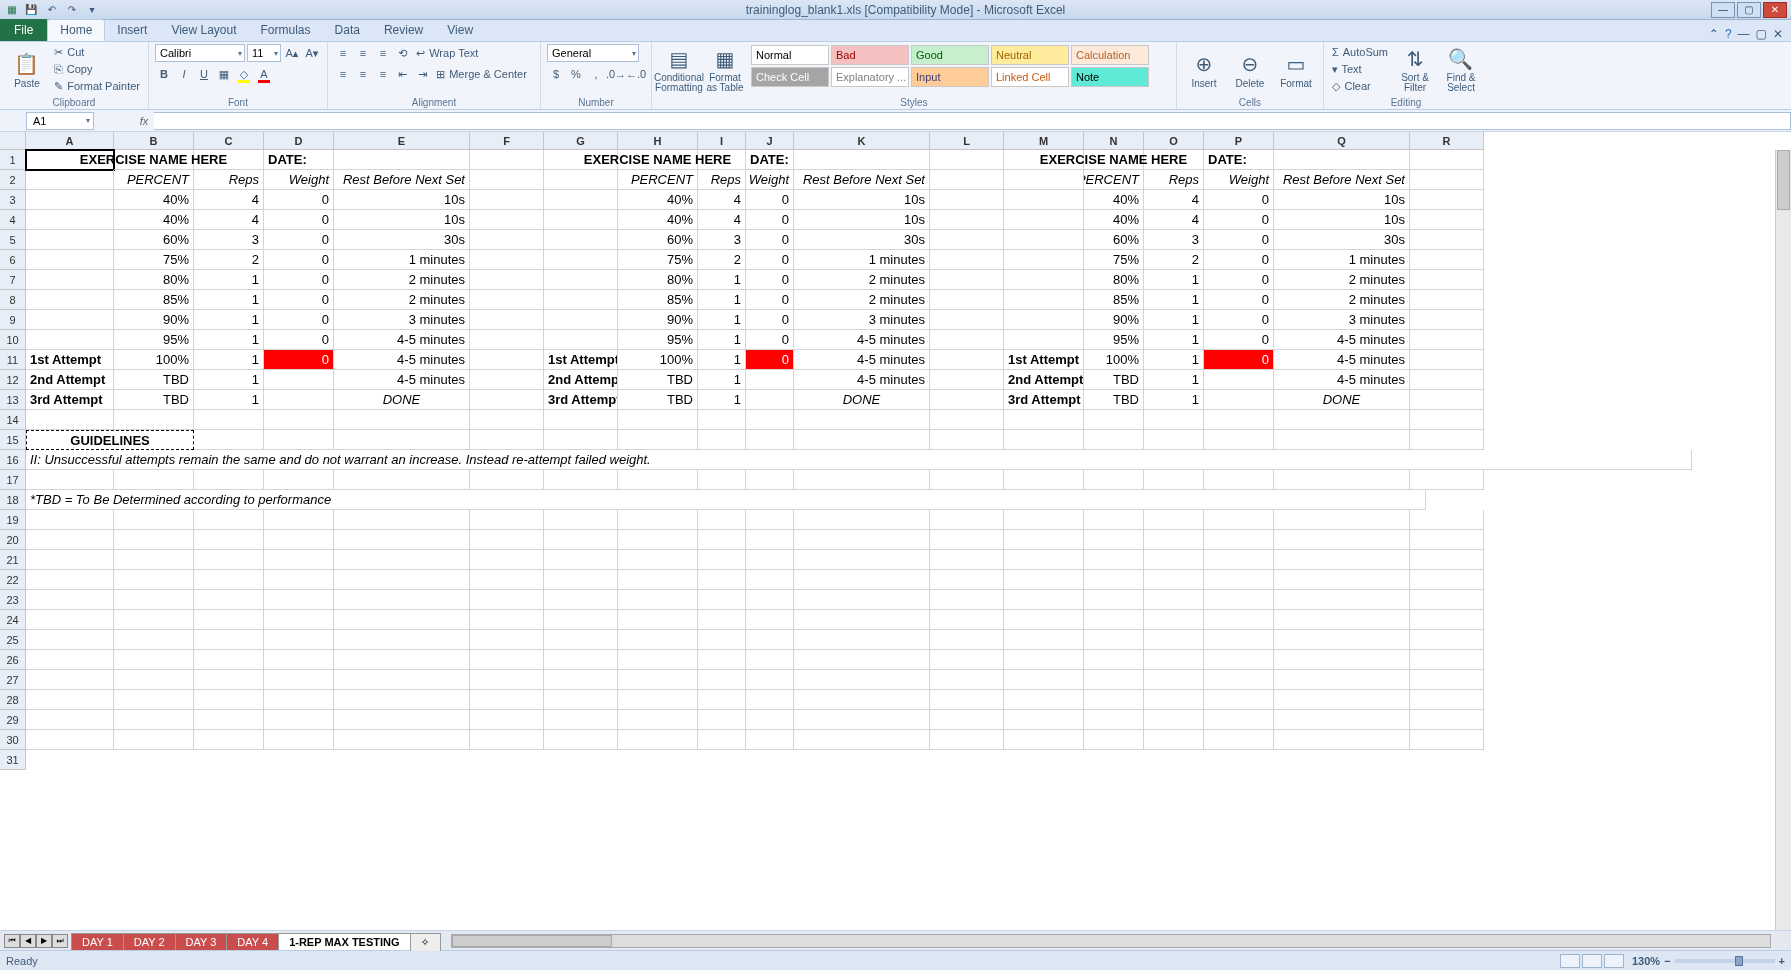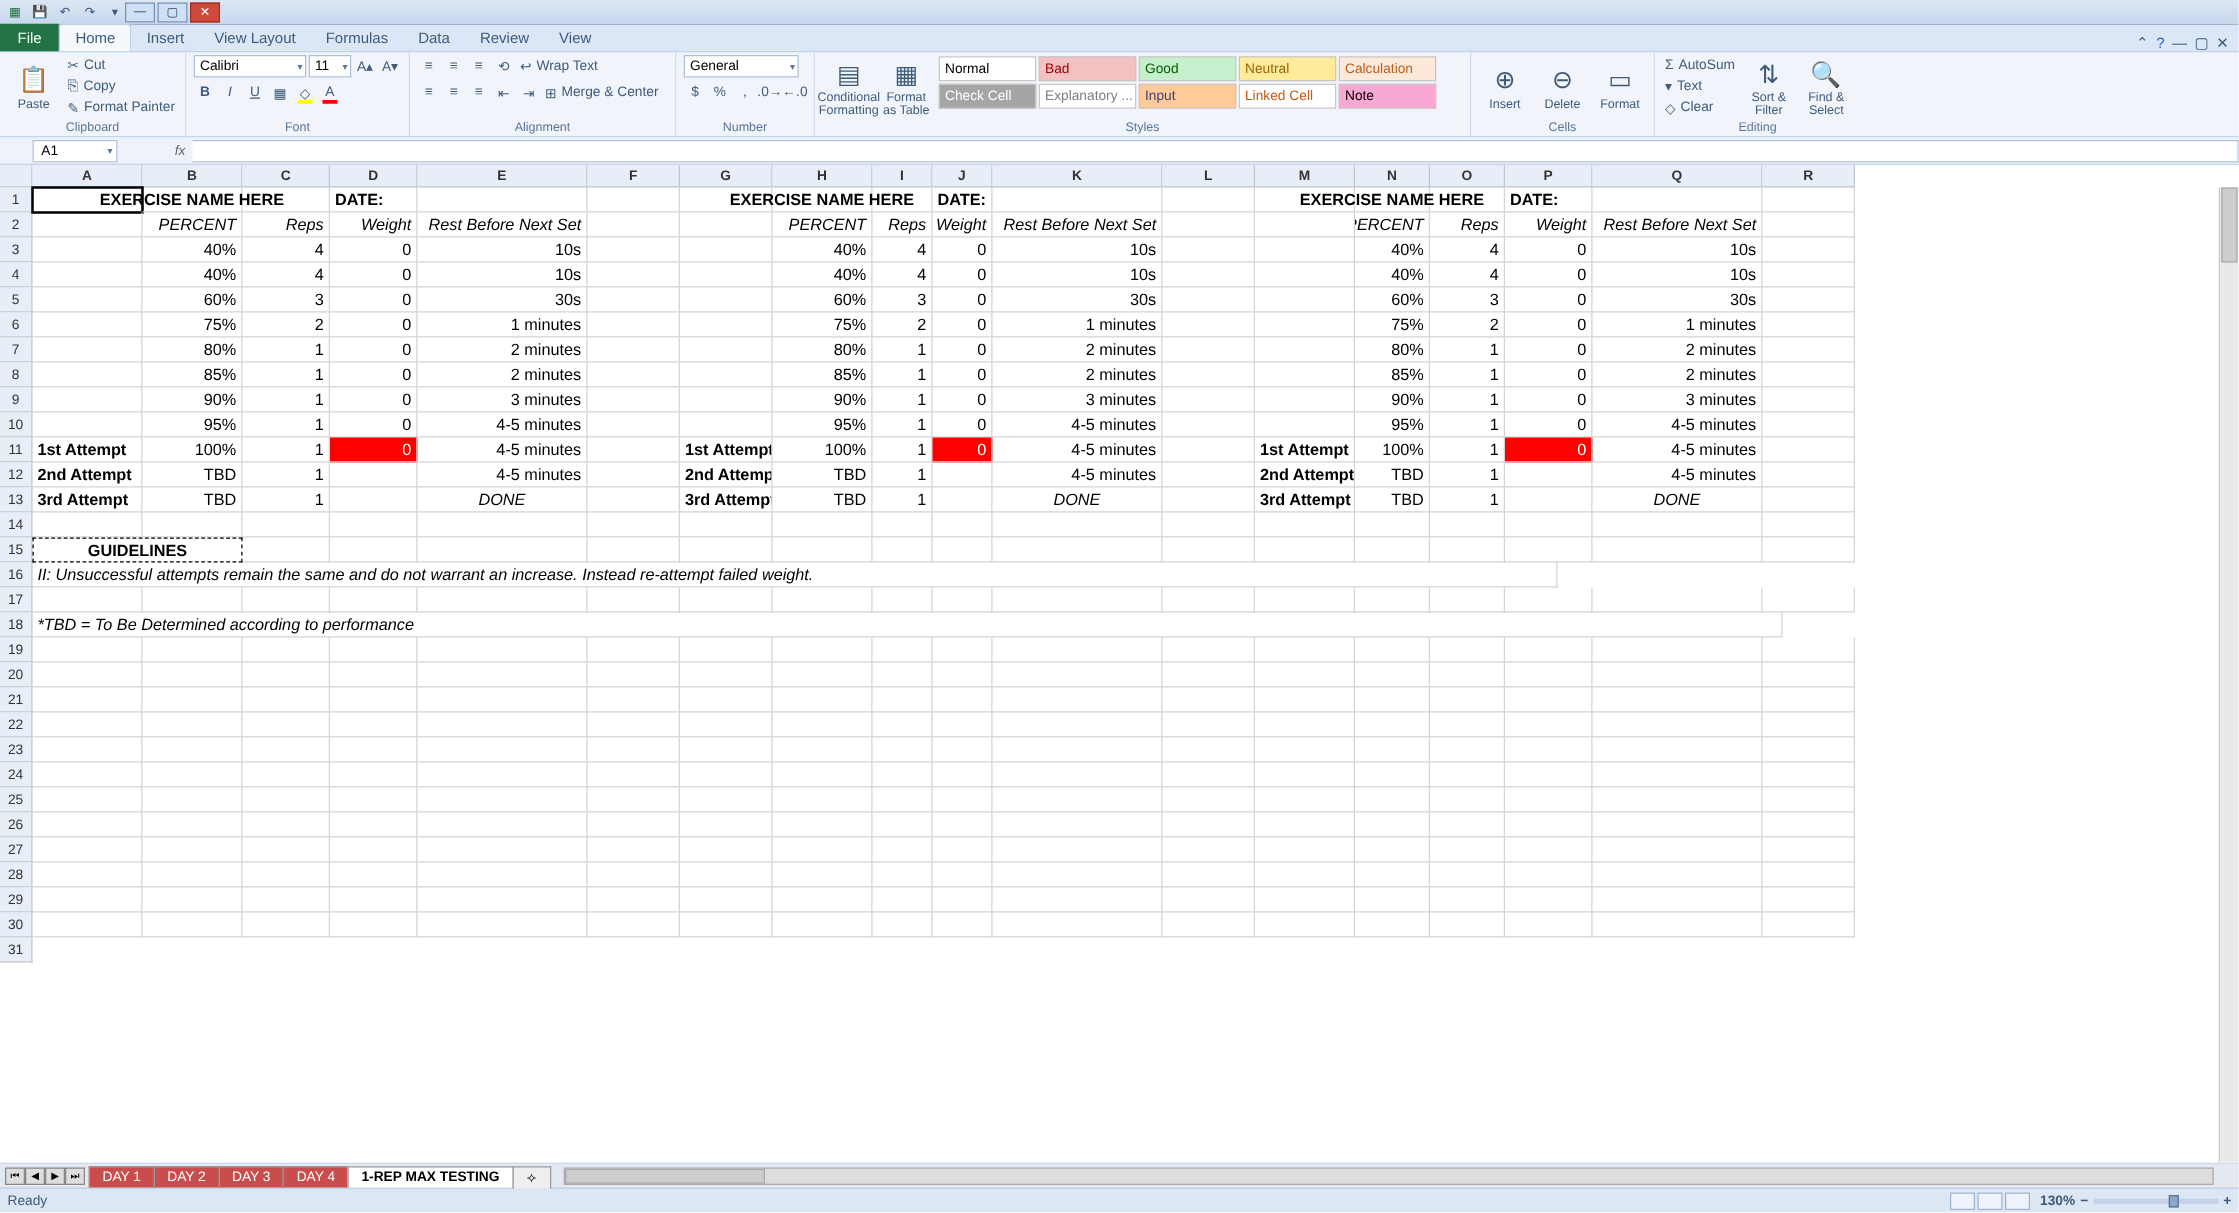--- a/index.html
+++ b/index.html
@@ -86,20 +86,21 @@
 <body>
 
 <div class="titlebar">
   <div class="qat">
     <div class="qbtn" style="color:#217346">▦</div>
     <div class="qbtn">💾</div>
     <div class="qbtn">↶</div>
     <div class="qbtn">↷</div>
     <div class="qbtn">▾</div>
   </div>
+  <div class="title">traininglog_blank1.xls  [Compatibility Mode] - Microsoft Excel</div>
   <div class="wincontrols">
     <div class="wbtn">—</div>
     <div class="wbtn">▢</div>
     <div class="wbtn close">✕</div>
   </div>
 </div>
 
 <div class="ribbontabs">
   <div class="filetab">File</div>
   <div class="tab active">Home</div>
@@ -225,21 +226,21 @@
       <div class="stylegrid" id="stylegrid">
           <div class="stylecell" style="background: rgb(255, 255, 255); color: rgb(0, 0, 0);">Normal</div>
           <div class="stylecell" style="background: rgb(242, 193, 192); color: rgb(156, 0, 6);">Bad</div>
           <div class="stylecell" style="background: rgb(198, 239, 206); color: rgb(0, 97, 0);">Good</div>
           <div class="stylecell" style="background: rgb(255, 235, 156); color: rgb(156, 101, 0);">Neutral</div>
           <div class="stylecell" style="background: rgb(252, 233, 217); color: rgb(185, 95, 33);">Calculation</div>
           <div class="stylecell" style="background: rgb(165, 165, 165); color: rgb(255, 255, 255);">Check Cell</div>
           <div class="stylecell" style="background: rgb(255, 255, 255); color: rgb(127, 127, 127);">Explanatory ...</div>
           <div class="stylecell" style="background: rgb(255, 204, 153); color: rgb(63, 63, 118);">Input</div>
           <div class="stylecell" style="background: rgb(255, 255, 255); color: rgb(198, 89, 17);">Linked Cell</div>
-          <div class="stylecell" style="background: #f9a8d4; color: rgb(0, 0, 0);">Note</div>
+          <div class="stylecell" style="background: #5eead4; color: rgb(0, 0, 0);">Note</div>
         </div>
     </div>
     <div class="glabel">Styles</div>
   </div>
 
   <div class="rgroup">
     <div class="gbody">
       <div class="bigbtn">
           <span class="ico">⊕</span>
           <span>Insert</span>
@@ -642,21 +643,21 @@
         <div class="cell" style="width: 136px;"></div>
         <div class="cell" style="width: 74px;"></div>
         <div class="cell" style="width: 80px;"></div>
         <div class="cell" style="width: 60px;"></div>
         <div class="cell" style="width: 60px;"></div>
         <div class="cell" style="width: 70px;"></div>
         <div class="cell" style="width: 136px;"></div>
         <div class="cell" style="width: 74px;"></div>
       </div>
       <div class="cellrow">
-        <div class="cell i" style="width: 1220px; overflow: visible;">II: Unsuccessful attempts remain the same and do not warrant an increase. Instead re-attempt failed weight.</div>
+        <div class="cell i" style="width: 1666px; overflow: visible;">II: Unsuccessful attempts remain the same and do not warrant an increase. Instead re-attempt failed weight.</div>
       </div>
       <div class="cellrow">
         <div class="cell" style="width: 88px;"></div>
         <div class="cell" style="width: 80px;"></div>
         <div class="cell" style="width: 70px;"></div>
         <div class="cell" style="width: 70px;"></div>
         <div class="cell" style="width: 136px;"></div>
         <div class="cell" style="width: 74px;"></div>
         <div class="cell" style="width: 74px;"></div>
         <div class="cell" style="width: 80px;"></div>

